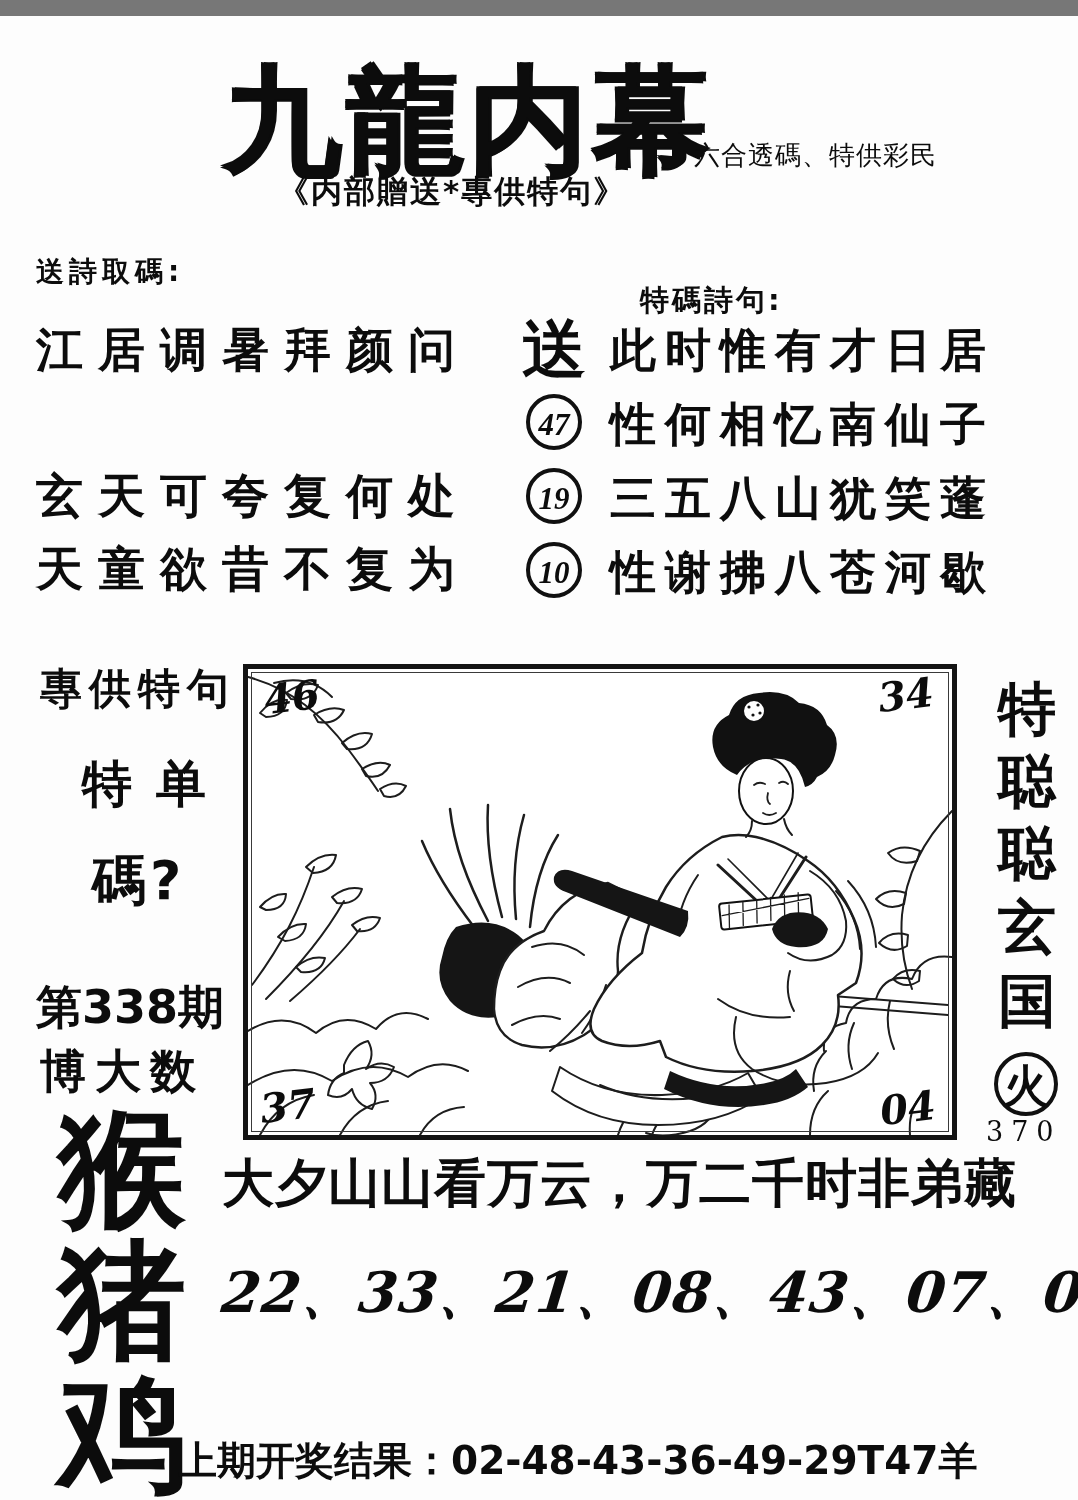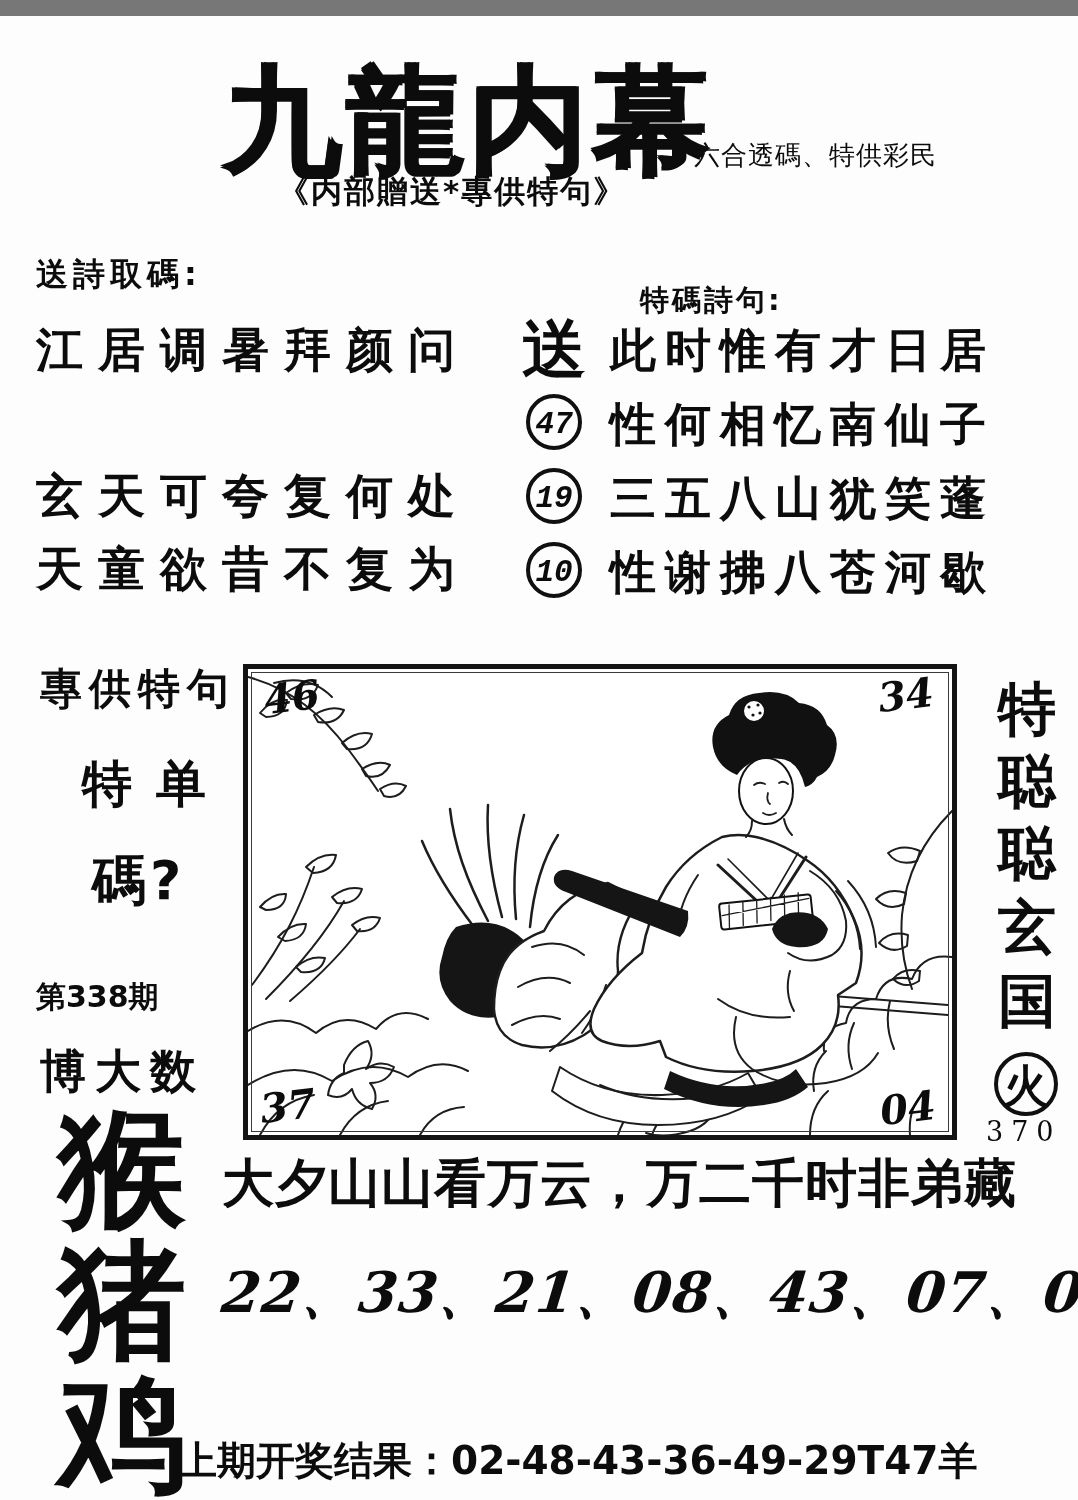--- a/index.html
+++ b/index.html
@@ -10,40 +10,40 @@
   }
 
   .title {
     position:absolute; left:222px; top:26px; font-size:118px; font-weight:bold;
     letter-spacing:5px; font-family:"DejaVu Serif", serif; white-space:nowrap;
     text-shadow:3px 0 0 currentColor, 0 2px 0 currentColor;
   }
   .subtitle { position:absolute; left:694px; top:122px; font-size:26px; font-weight:normal; letter-spacing:1px; white-space:nowrap; }
   .banner   { position:absolute; left:278px; top:155px; font-size:31px; font-weight:bold; letter-spacing:2px; white-space:nowrap; }
 
-  .poem-head { position:absolute; left:36px; top:237px; font-size:32px; font-weight:bold; letter-spacing:5px; }
+  .poem-head { position:absolute; left:36px; top:237px; font-size:28px; font-weight:bold; letter-spacing:5px; }
   .poem-line { position:absolute; left:36px; font-size:47px; font-weight:bold; letter-spacing:15px; white-space:nowrap; }
   #pl1{top:303px} #pl2{top:376px} #pl3{top:449px} #pl4{top:522px}
 
   .sc-head { position:absolute; left:640px; top:265px; font-size:29px; font-weight:bold; letter-spacing:3px; }
   .sc-row  { position:absolute; left:508px; width:566px; height:74px; }
   #scr1{top:296px} #scr2{top:370px} #scr3{top:444px} #scr4{top:518px}
   .sc-marker-wrap { position:absolute; left:0; top:0; width:92px; text-align:center; }
   .marker-plain  { font-size:64px; font-weight:bold; line-height:74px; font-family:"DejaVu Serif", serif; }
   .marker-circle {
     width:56px; height:56px; margin:8px auto 0; border:4px solid #101010; border-radius:50%;
     font-size:31px; font-weight:bold; font-style:italic; line-height:54px; text-align:center;
-    font-family:Liberation Mono, monospace; box-sizing:border-box;
+    font-family:Liberation Serif, serif; box-sizing:border-box;
   }
   .sc-text { position:absolute; left:102px; top:8px; font-size:46px; font-weight:bold; letter-spacing:9px; white-space:nowrap; }
 
   .lc-supply { position:absolute; left:40px;  top:645px;  font-size:42px; font-weight:bold; letter-spacing:7px; }
   .lc-te     { position:absolute; left:82px;  top:735px;  font-size:50px; font-weight:bold; letter-spacing:24px; }
   .lc-ma     { position:absolute; left:92px;  top:829px;  font-size:54px; font-weight:bold; letter-spacing:4px; }
-  .lc-issue1 { position:absolute; left:36px;  top:961px;  font-size:30px; font-weight:bold; }
+  .lc-issue1 { position:absolute; left:36px;  top:961px;  font-size:46px; font-weight:bold; }
   .lc-issue2 { position:absolute; left:40px;  top:1025px; font-size:46px; font-weight:bold; letter-spacing:9px; }
   .zodiac    { position:absolute; left:52px; width:140px; text-align:center; font-size:128px; line-height:132px;
                font-weight:bold; font-family:"DejaVu Serif", serif; }
   #zo1{top:1086px} #zo2{top:1218px} #zo3{top:1350px}
 
   .pic-frame {
     position:absolute; left:243px; top:648px; width:714px; height:476px;
     border:5px solid #141414; outline:1px solid #3a3a3a; outline-offset:-9px;
     box-sizing:border-box; background:#fff;
   }

